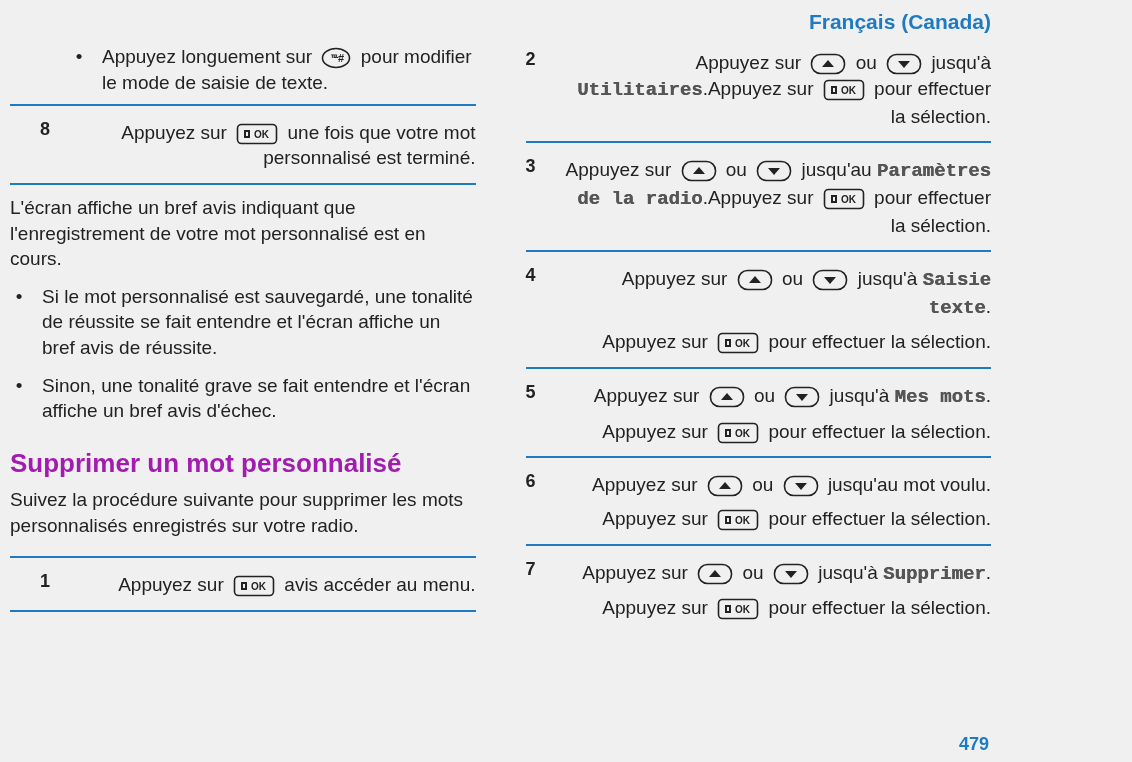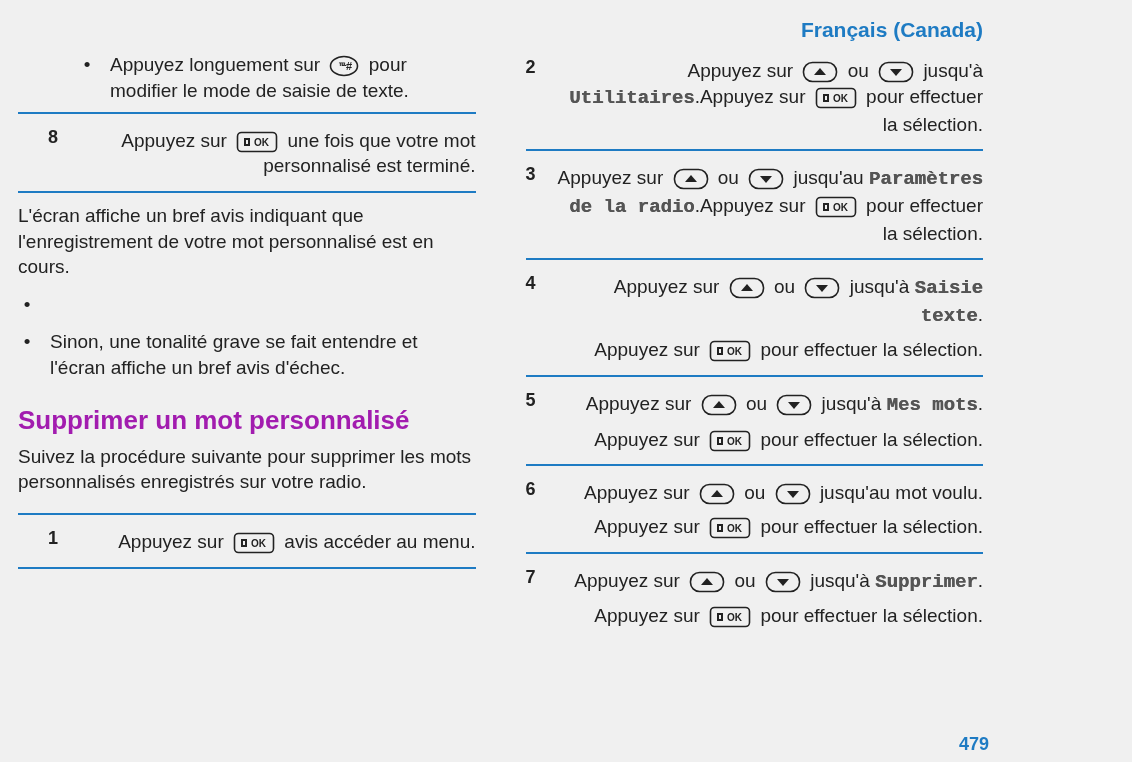--- a/index.html
+++ b/index.html
@@ -9,21 +9,21 @@
     background: #f0f0f0;
     font-family: Arial, Helvetica, sans-serif;
     color: #222;
     font-size: 19px;
     line-height: 1.35;
   }
   .page {
     position: relative;
     width: 1001px;
     height: 762px;
-    padding: 8px;
+    padding: 0;
   }
   .header {
     text-align: right;
     color: #1e7bc3;
     font-weight: bold;
     font-size: 21px;
     padding: 8px 10px 6px 0;
   }
   .columns {
     display: flex;
@@ -138,20 +138,21 @@
           <span>une fois que votre mot personnalisé est terminé.</span>
         </div>
       </div>
 
       <hr class="hr-blue indent">
 
       <div class="para">L'écran affiche un bref avis indiquant que l'enregistrement de votre mot personnalisé est en cours.</div>
 
       <div class="bullet">
         <div class="dot">•</div>
+        <div>Si le mot personnalisé est sauvegardé, une tonalité de réussite se fait entendre et l'écran affiche un bref avis de réussite.</div>
       </div>
       <div class="bullet" style="margin-top:8px">
         <div class="dot">•</div>
         <div>Sinon, une tonalité grave se fait entendre et l'écran affiche un bref avis d'échec.</div>
       </div>
 
       <h2>Supprimer un mot personnalisé</h2>
       <div>Suivez la procédure suivante pour supprimer les mots personnalisés enregistrés sur votre radio.</div>
 
       <hr class="hr-blue indent" style="margin-top:18px">

